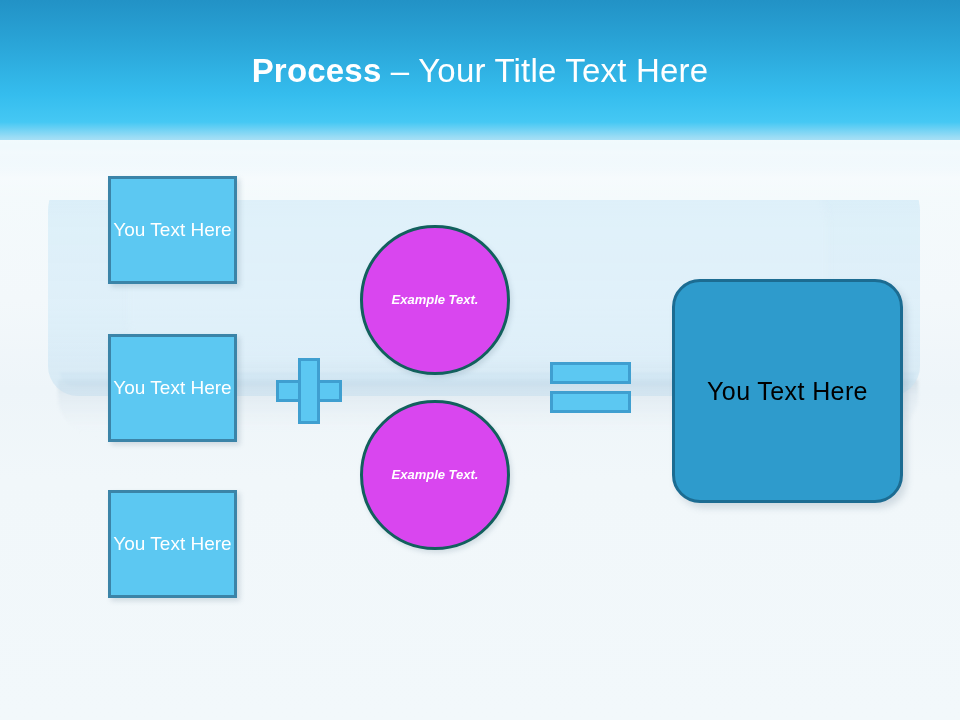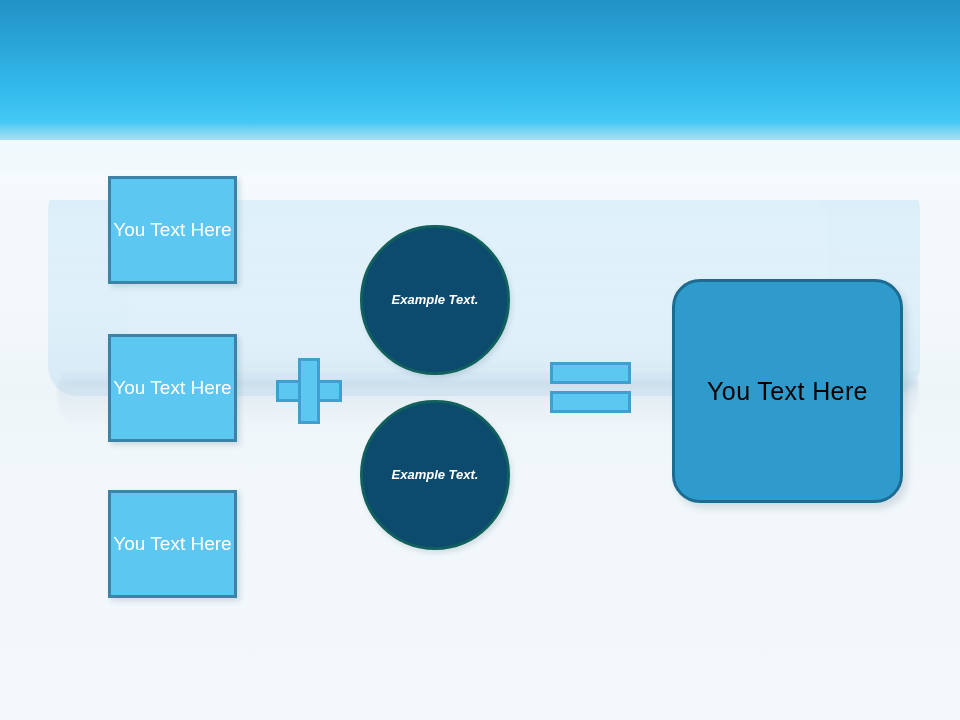--- a/index.html
+++ b/index.html
@@ -182,21 +182,21 @@
     width: 16px; height: 16px;
     background: #5cc8f2;
   }
 
   
   .circle {
     position: absolute;
     width: 150px;
     height: 150px;
     border-radius: 50%;
-    background: #0c4a6e;
+    background: #d946ef;
     border: 3px solid #12605d;
     box-sizing: border-box;
     display: flex;
     align-items: center;
     justify-content: center;
     color: #ffffff;
     font-size: 13px;
     line-height: 22px;
     font-weight: bold;
     font-style: italic;
@@ -255,20 +255,21 @@
 
   <div class="bg-lower"></div>
   <div class="bg-tray-shadow"></div>
   <div class="bg-tray-lip"></div>
   <div class="bg-tray"></div>
   <div class="bg-tray-inner"></div>
   <div class="bg-tray-top"></div>
   <div class="bg-sky"></div>
   <div class="bg-haze"></div>
 
+  <div class="title"><span class="t-strong">Process</span><span class="t-dash"> – </span><span class="t-rest">Your Title Text Here</span></div>
 
   <div class="in-box in-box-1">
     <span class="lbl">You Text Here</span>
   </div>
   <div class="in-box in-box-2">
     <span class="lbl">You Text Here</span>
   </div>
   <div class="in-box in-box-3">
     <span class="lbl">You Text Here</span>
   </div>

